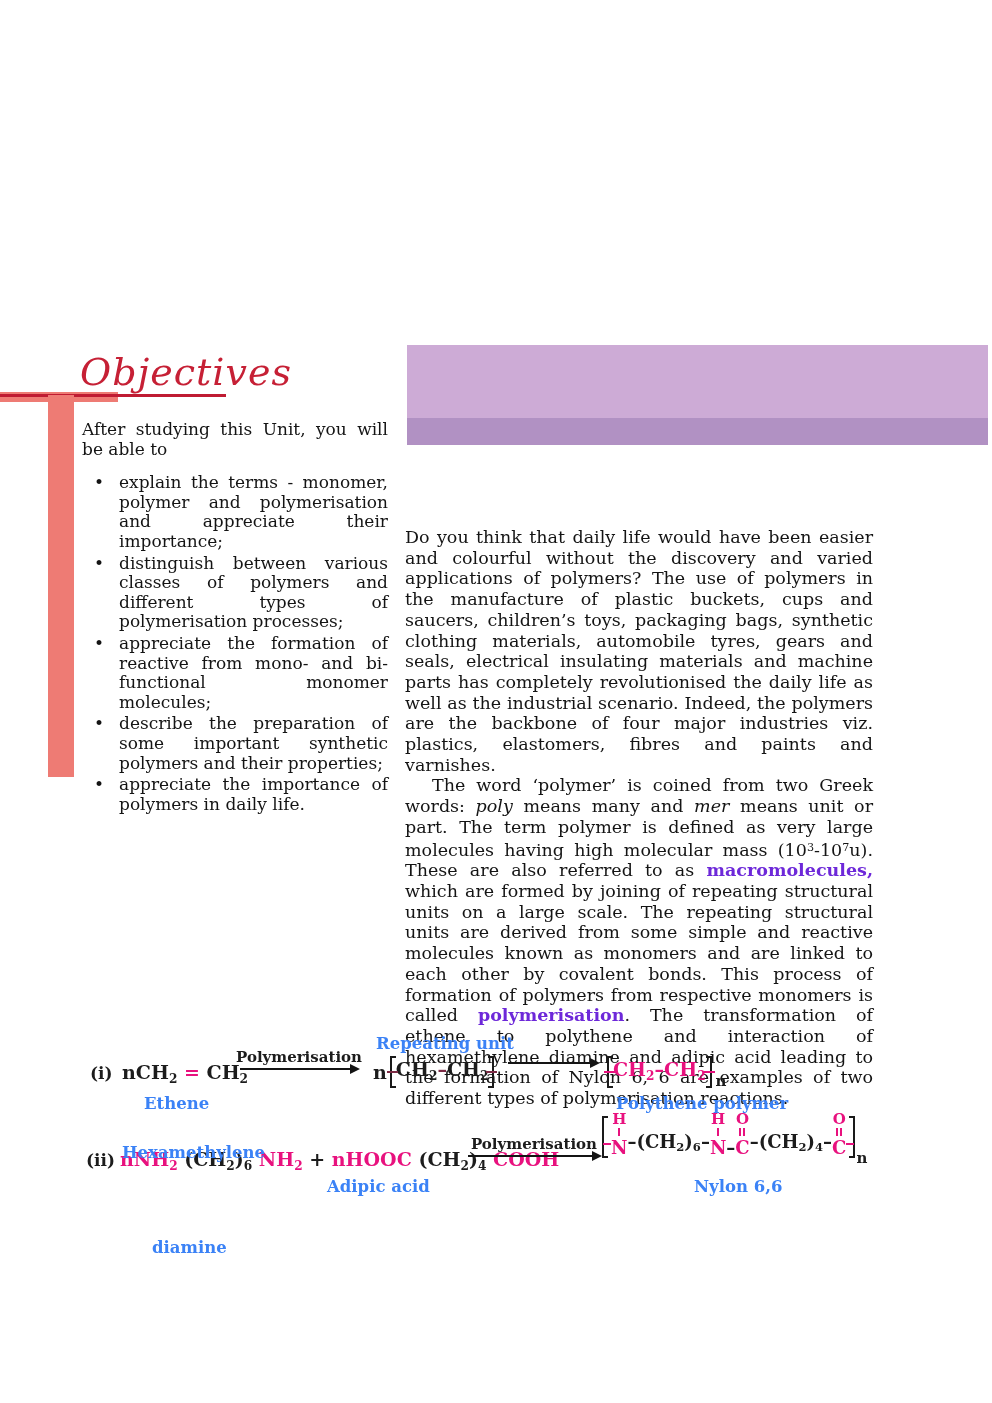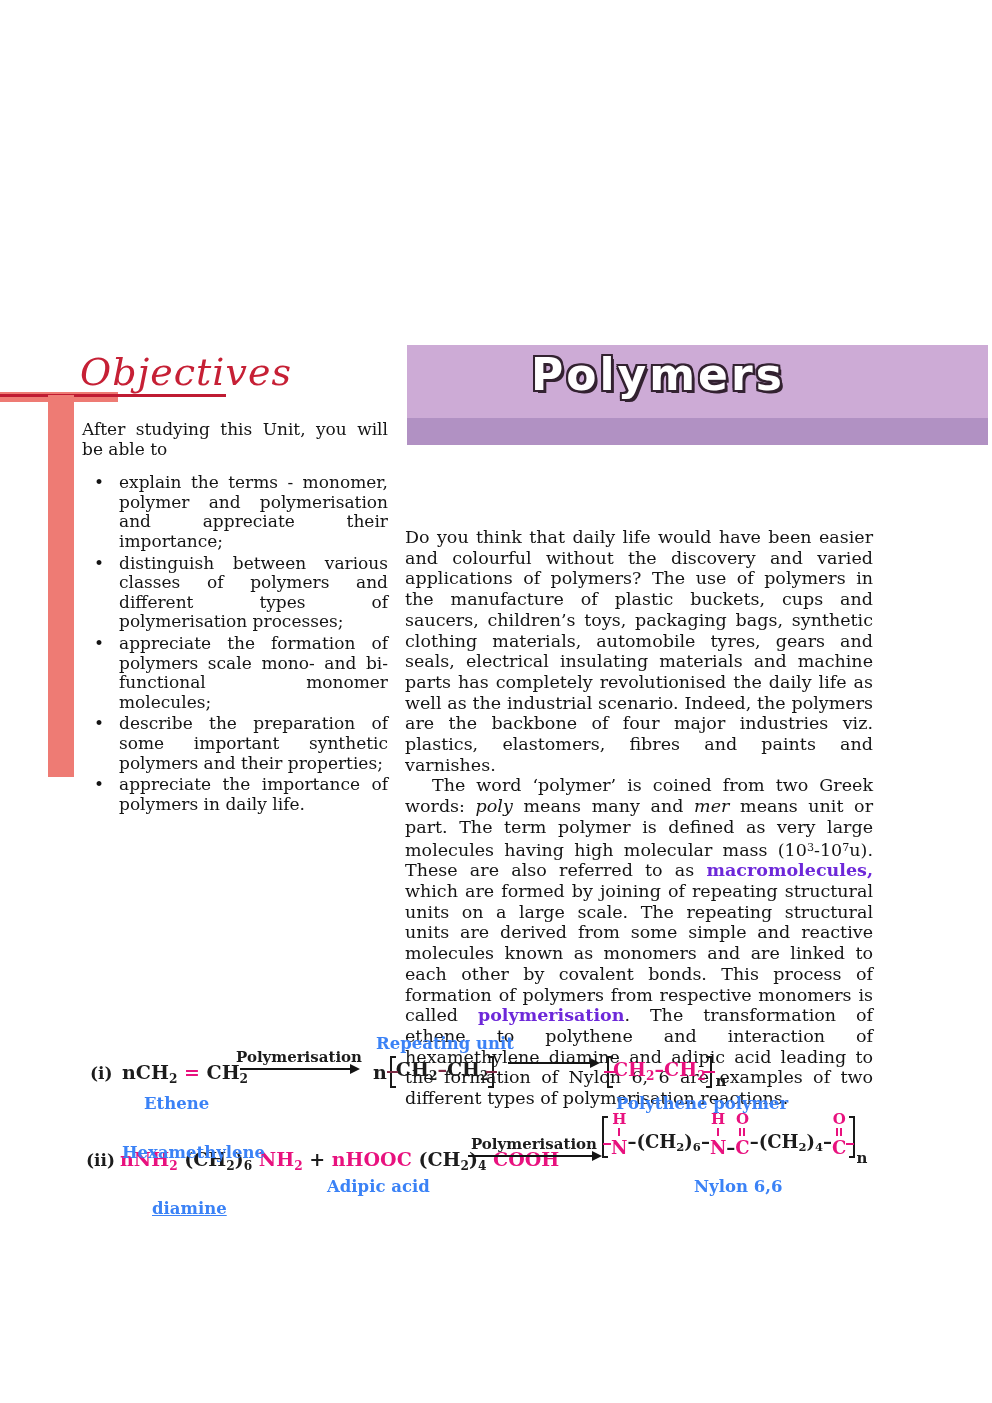--- a/index.html
+++ b/index.html
@@ -89,30 +89,29 @@
   <div class="accent-h"></div>
   <div class="obj-underline"></div>
   <div class="accent-v"></div>
 
   <div class="obj-heading">Objectives</div>
   <div class="obj-body">
     <p class="obj-intro">After studying this Unit, you will be able to</p>
     <ul class="obj-list">
       <li>explain the terms - monomer, polymer and polymerisation and appreciate their importance;</li>
       <li>distinguish between various classes of polymers and different types of polymerisation processes;</li>
-      <li>appreciate the formation of polymers scale mono- and bi-functional monomer molecules;</li>
+      <li>appreciate the formation of reactive from mono- and bi-functional monomer molecules;</li>
       <li>describe the preparation of some important synthetic polymers and their properties;</li>
       <li>appreciate the importance of polymers in daily life.</li>
     </ul>
   </div>
 
   <div class="banner">
     <div class="banner-main"></div>
     <div class="banner-strip"></div>
-    <div class="banner-title">Polymers</div>
   </div>
 
 
   <div class="body-col">
     <p>Do you think that daily life would have been easier and colourful without the discovery and varied applications of polymers? The use of polymers in the manufacture of plastic buckets, cups and saucers, children’s toys, packaging bags, synthetic clothing materials, automobile tyres, gears and seals, electrical insulating materials and machine parts has completely revolutionised the daily life as well as the industrial scenario. Indeed, the polymers are the backbone of four major industries viz. plastics, elastomers, fibres and paints and varnishes.</p>
     <p class="indent"><span>The word ‘polymer’ is coined from two Greek words: </span><span class="i">poly</span><span> means many and </span><span class="i">mer</span><span> means unit or part. The term polymer is defined as very large molecules having high molecular mass (10</span><span class="sup">3</span><span>-10</span><span class="sup">7</span><span>u). These are also referred to as </span><span class="b">macromolecules,</span><span> which are formed by joining of repeating structural units on a large scale. The repeating structural units are derived from some simple and reactive molecules known as monomers and are linked to each other by covalent bonds. This process of formation of polymers from respective monomers is called </span><span class="b">polymerisation</span><span>. The transformation of ethene to polythene and interaction of hexamethylene diamine and adipic acid leading to the formation of Nylon 6, 6 are examples of two different types of polymerisation reactions.</span></p>
   </div>
 
   <span class="eq-label" style="left:90px;top:1063px;">(i)</span>
 
@@ -187,17 +186,17 @@
       <span class="top">O</span>
       <span class="bond-d"></span>
       <span class="base">C</span>
     </span>
     <span class="cross mag2" style="width:8px;margin-right:-5px;align-self:center;transform:translateY(9px);"></span>
     <span class="brk r h42"></span>
     <span class="sub-n">n</span>
   </div>
 
   <span class="name-label" style="left:122px;top:1143px;">Hexamethylene</span>
-  <span class="name-label" style="left:152px;top:1199px;text-decoration:underline;">diamine</span>
+  <span class="name-label" style="left:152px;top:1238px;">diamine</span>
   <span class="name-label" style="left:327px;top:1177px;">Adipic acid</span>
   <span class="name-label" style="left:694px;top:1177px;">Nylon 6,6</span>
 
 </div>
 
 </body></html>

